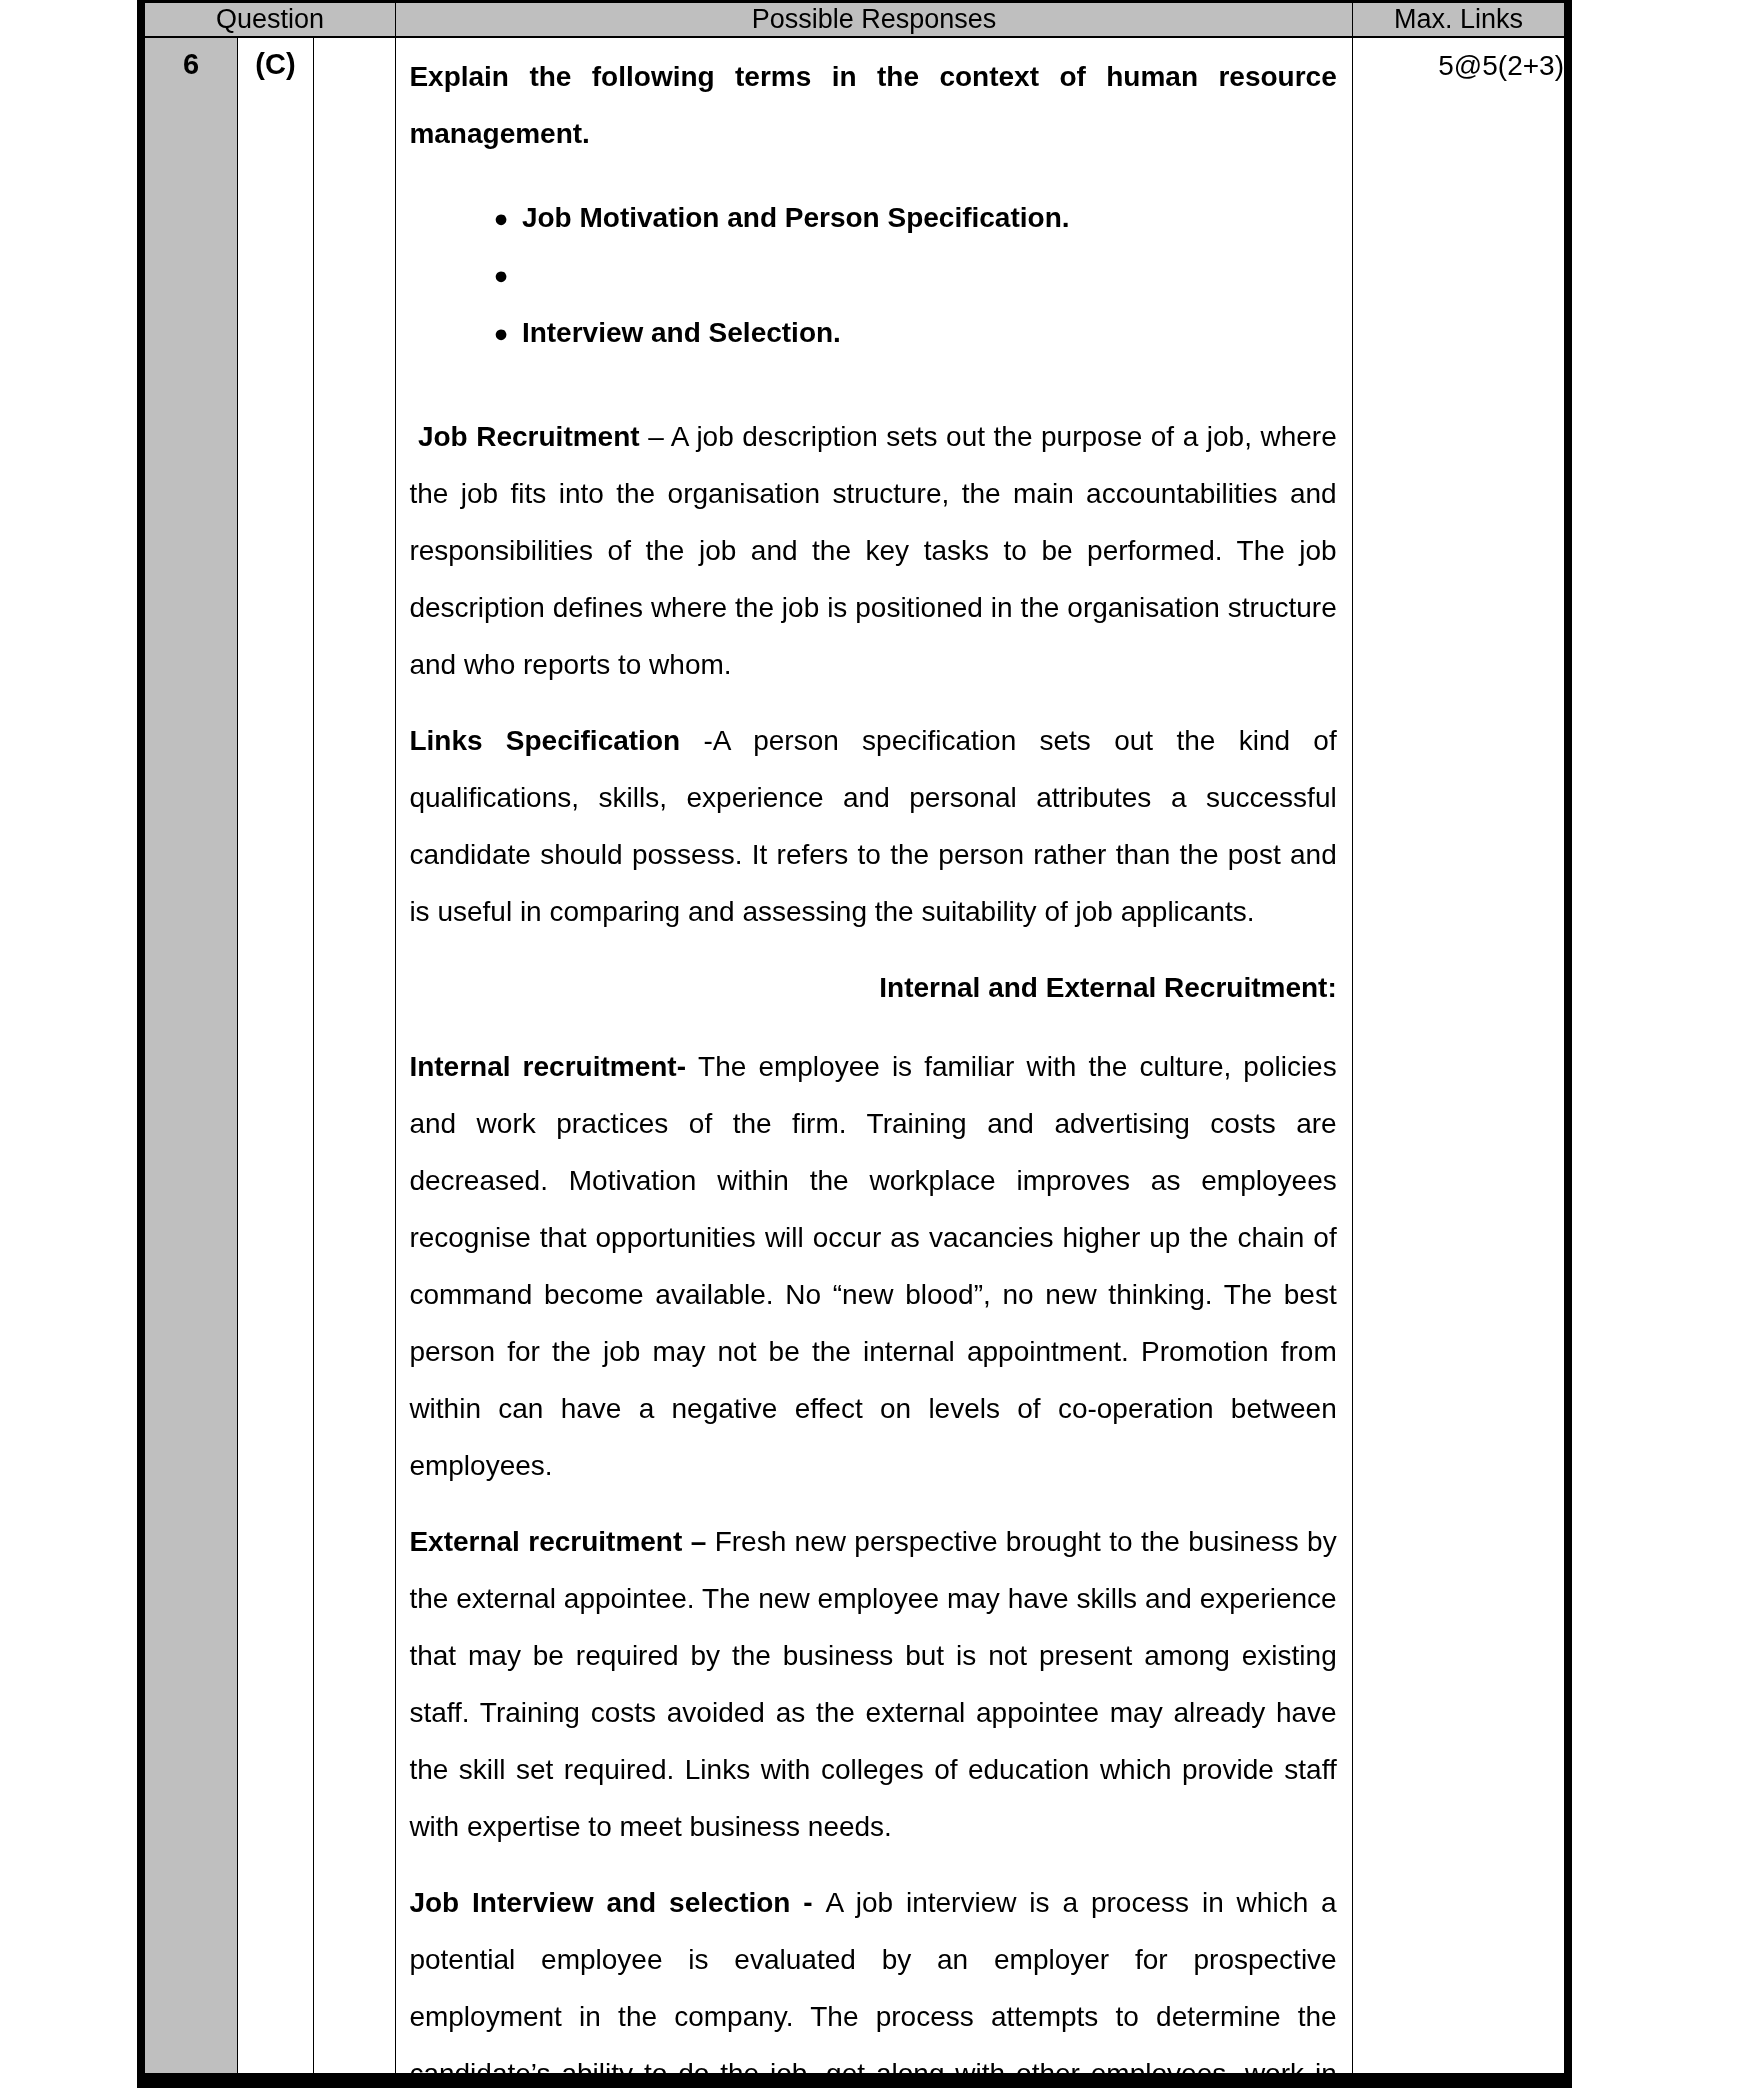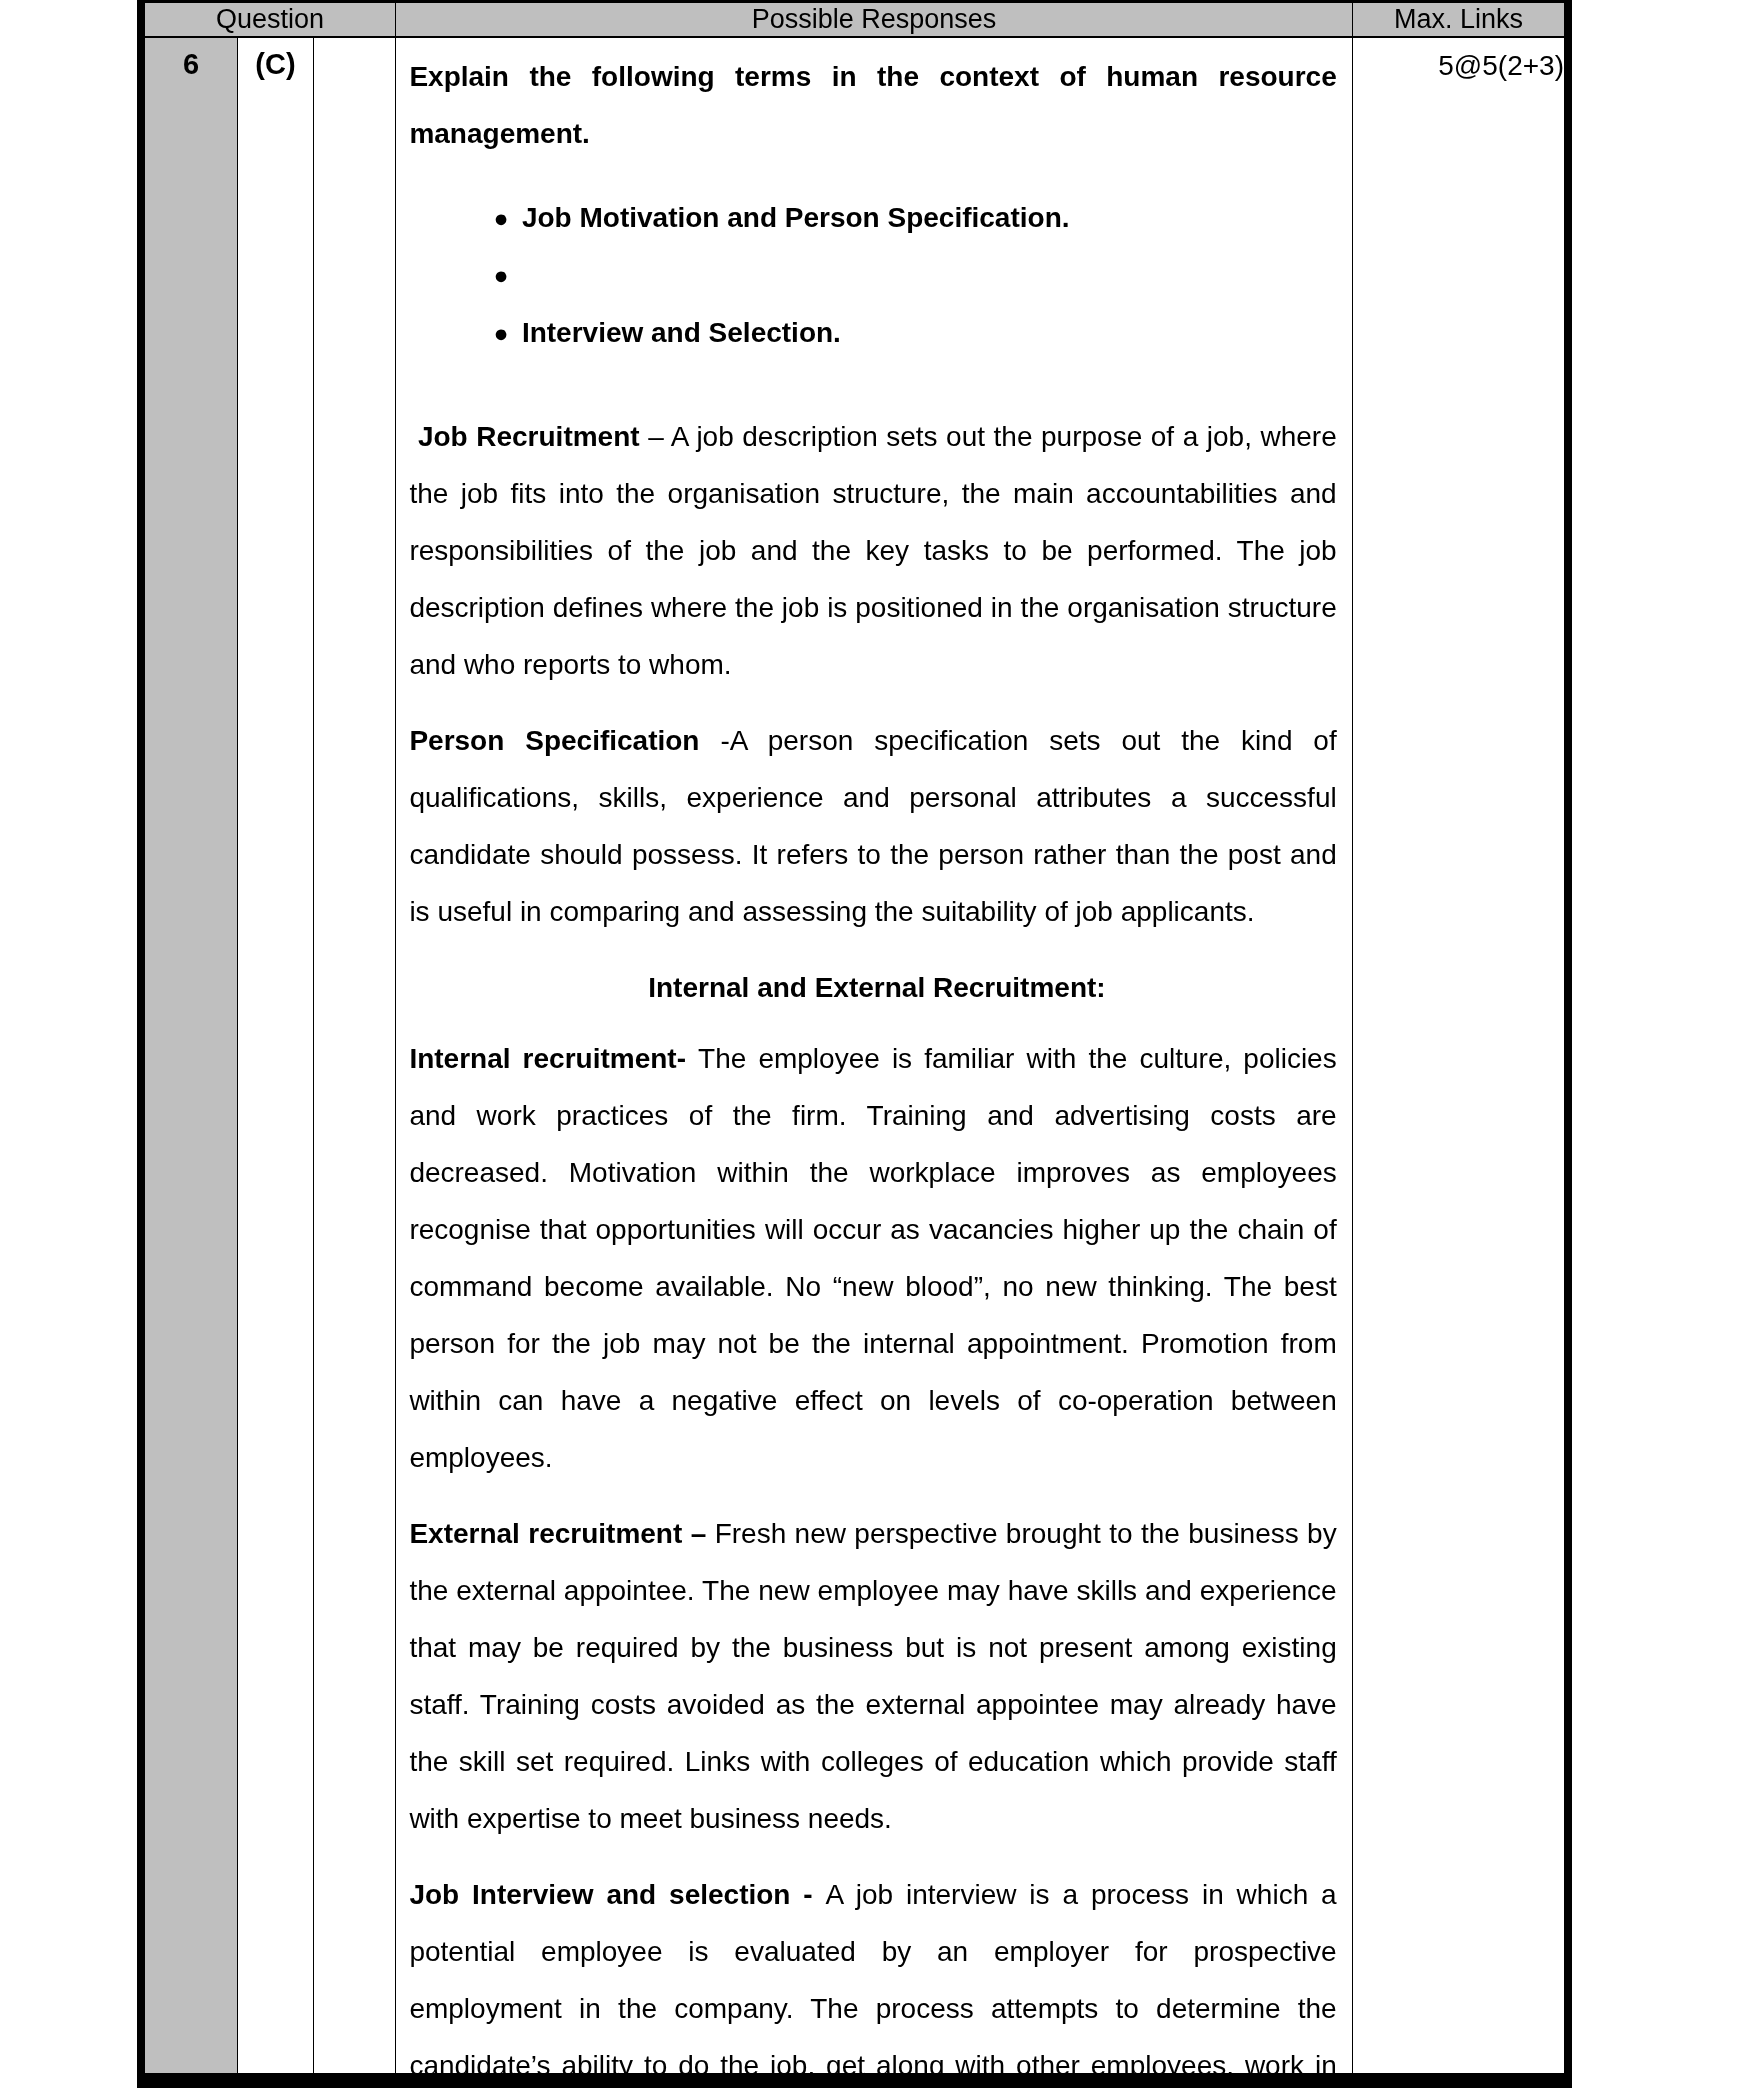--- a/index.html
+++ b/index.html
@@ -65,21 +65,21 @@
     border-right:none;
     font-size:28px;
     text-align:right;
     padding-top:11.5px;
   }
   .para{
     margin:0 0 19px 0;
     text-align:justify;
     white-space:pre-wrap;
   }
-  .heading{margin-bottom:14px;font-weight:bold;text-align:center;}
+  .heading{margin-bottom:22px;font-weight:bold;text-align:right;}
   .b{font-weight:bold;}
   .bullets{margin:27px 0 46px 0;padding-left:84px;font-weight:bold;}
   .bullet-item{display:flex;align-items:baseline;}
   .bullet-dot{margin-right:13.4px;font-size:25px;}
 </style>
 </head>
 <body>
 
 <div class="scheme-table">
   <div class="th th-question">Question</div>
@@ -98,21 +98,21 @@
         </div>
         <div class="bullet-item">
           <span class="bullet-dot">●</span>
         </div>
         <div class="bullet-item">
           <span class="bullet-dot">●</span>
           <span class="bullet-text">Interview and Selection.</span>
         </div>
       </div>
       <p class="para"><span class="b"> Job Recruitment </span><span>– A job description sets out the purpose of a job, where the job fits into the organisation structure, the main accountabilities and responsibilities of the job and the key tasks to be performed. The job description defines where the job is positioned in the organisation structure and who reports to whom.</span></p>
-      <p class="para"><span class="b">Person Specification </span><span>-A person specification sets out the kind of qualifications, skills, experience and personal attributes a successful candidate should possess. It refers to the person rather than the post and is useful in comparing and assessing the suitability of job applicants.</span></p>
+      <p class="para"><span class="b">Links Specification </span><span>-A person specification sets out the kind of qualifications, skills, experience and personal attributes a successful candidate should possess. It refers to the person rather than the post and is useful in comparing and assessing the suitability of job applicants.</span></p>
       <p class="para heading"><span class="b"> Internal and External Recruitment:</span></p>
       <p class="para"><span class="b">Internal recruitment- </span><span>The employee is familiar with the culture, policies and work practices of the firm. Training and advertising costs are decreased. Motivation within the workplace improves as employees recognise that opportunities will occur as vacancies higher up the chain of command become available. No “new blood”, no new thinking. The best person for the job may not be the internal appointment. Promotion from within can have a negative effect on levels of co-operation between employees.</span></p>
       <p class="para"><span class="b">External recruitment – </span><span>Fresh new perspective brought to the business by the external appointee. The new employee may have skills and experience that may be required by the business but is not present among existing staff. Training costs avoided as the external appointee may already have the skill set required. Links with colleges of education which provide staff with expertise to meet business needs.</span></p>
       <p class="para"><span class="b">Job Interview and selection - </span><span>A job interview is a process in which a potential employee is evaluated by an employer for prospective employment in the company. The process attempts to determine the candidate’s ability to do the job, get along with other employees, work in teams and contribute to the business in an innovative and effective manner. Interviews generally take the form of interview panels where a number of interviewers interview one candidate. A variety of selection methods can be used.</span></p>
     </div>
   <div class="cell cell-maxmark">5@5(2+3)</div>
 </div>
 
 
 </body></html>

